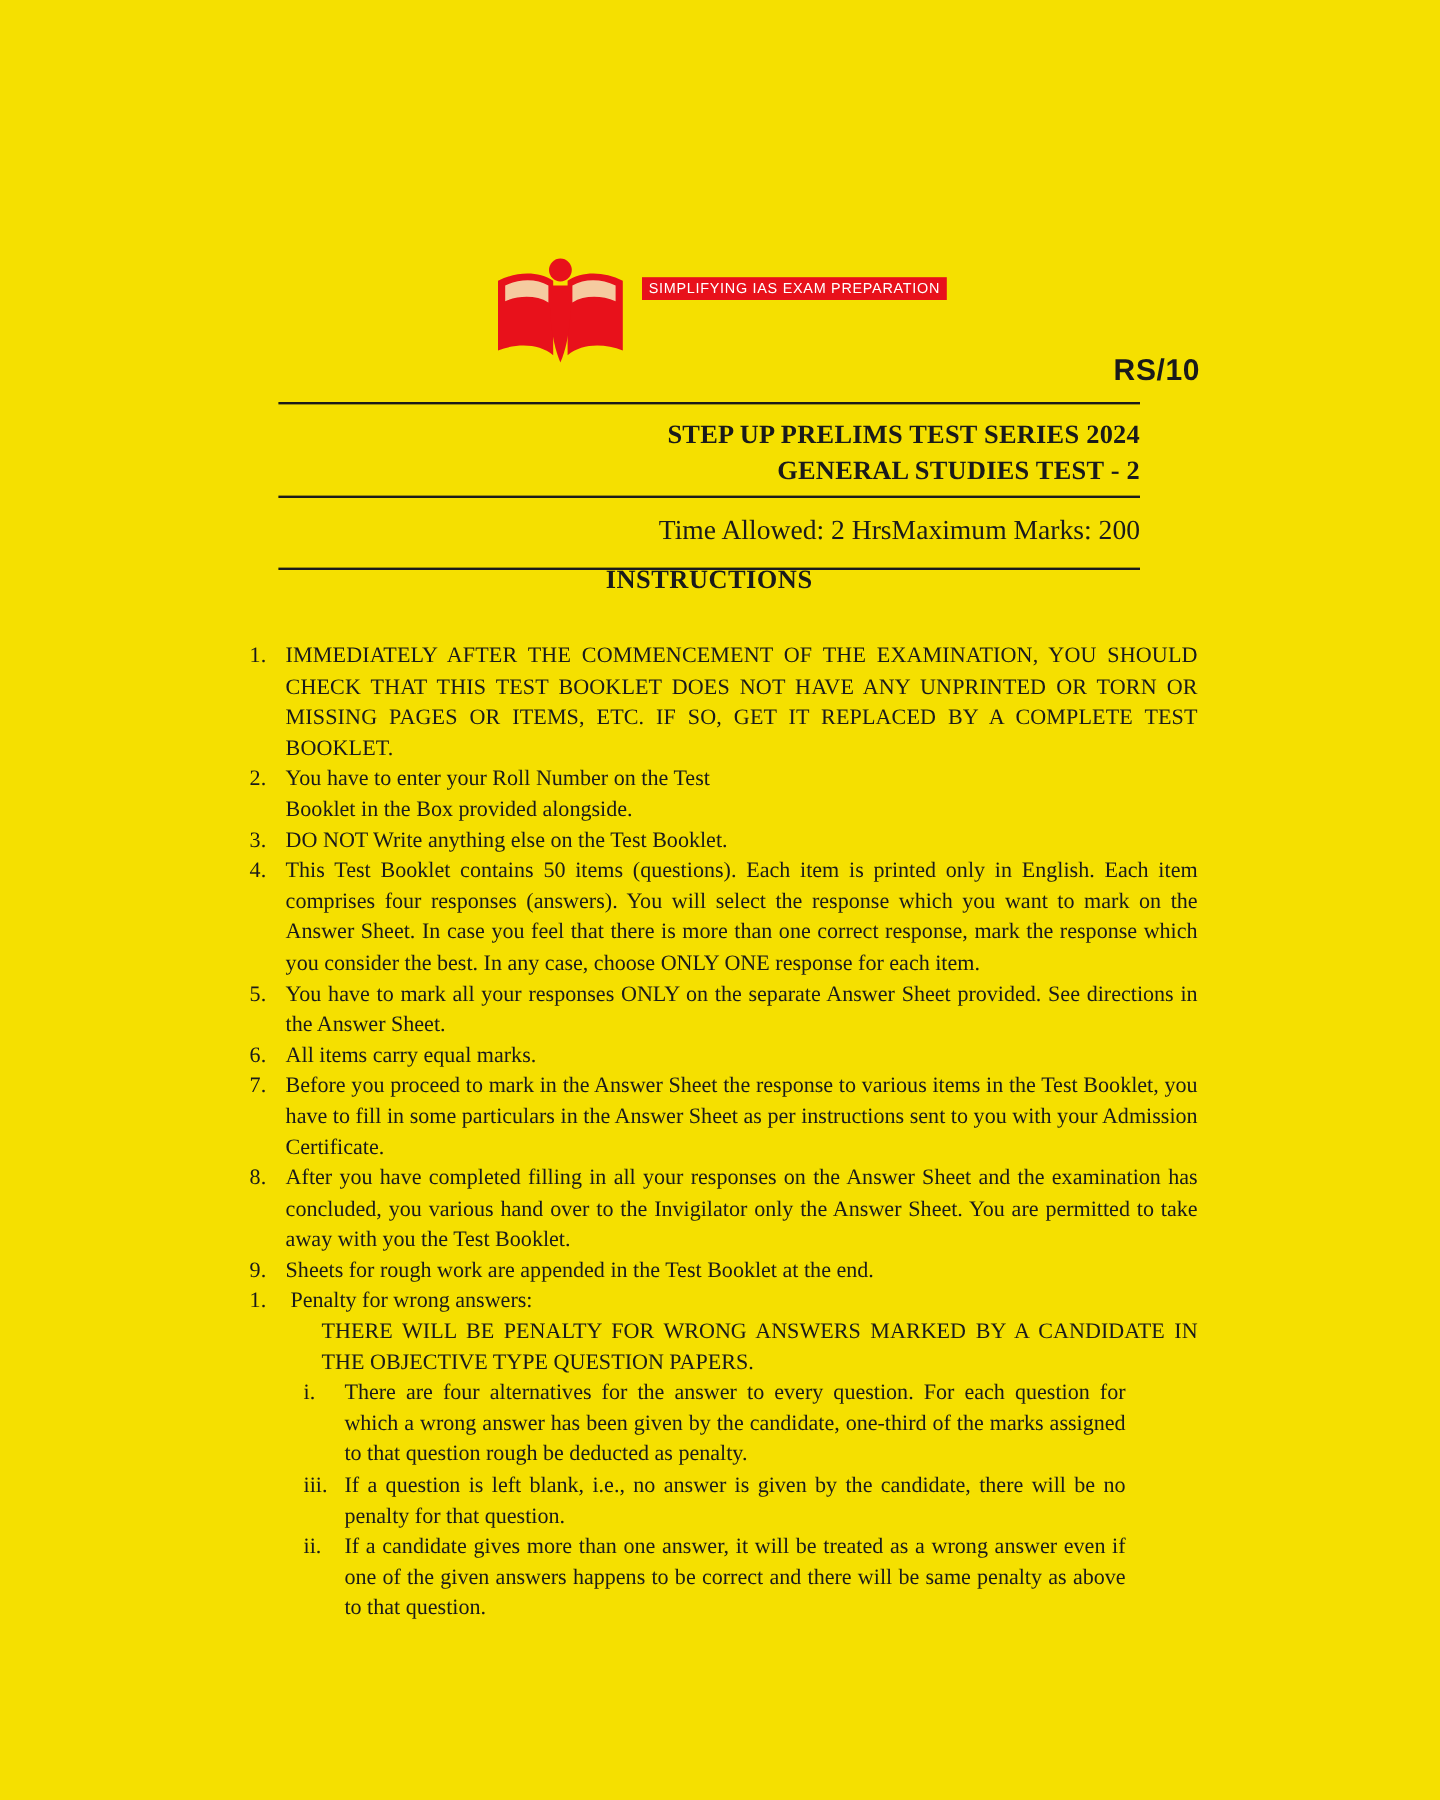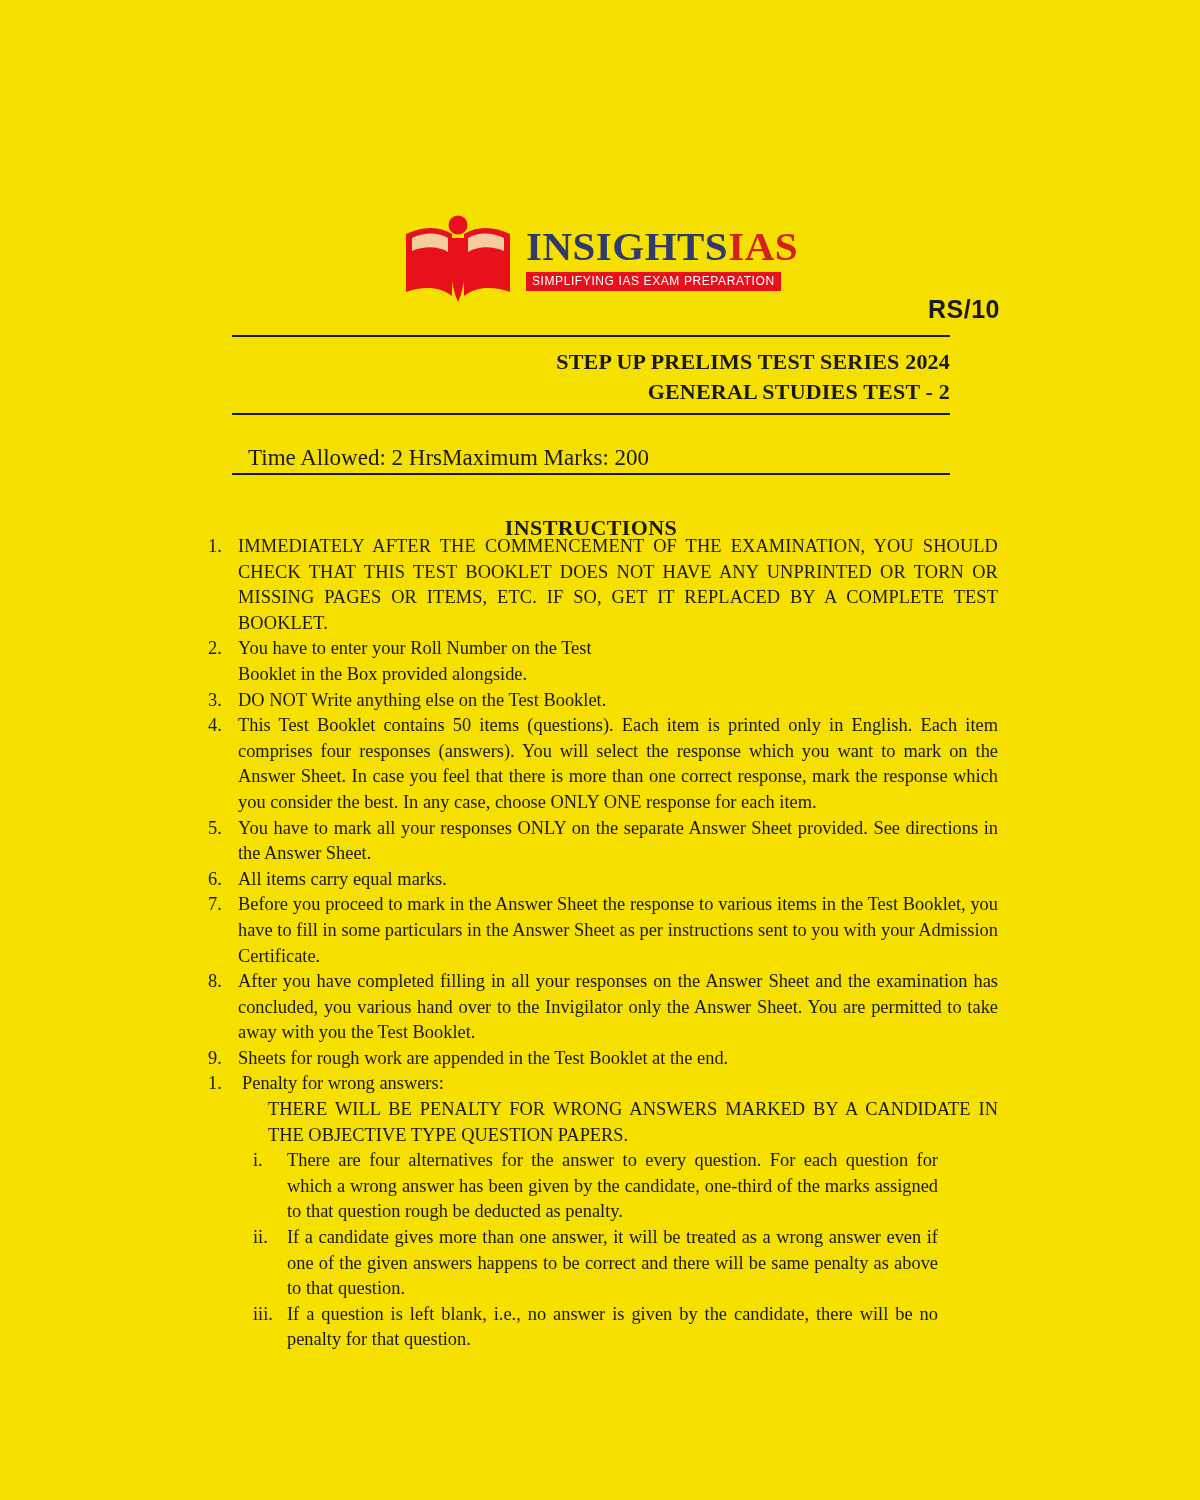--- a/index.html
+++ b/index.html
@@ -97,32 +97,32 @@
     text-align: right;
     font-family: "Liberation Serif", serif;
     font-weight: bold;
     font-size: 22px;
     line-height: 1.36;
     letter-spacing: 0.2px;
   }
 
   .meta-row {
     position: absolute;
-    top: 444px;
+    top: 428px;
     left: 248px;
     width: 702px;
     display: flex;
-    justify-content: flex-start;
+    justify-content: flex-end;
     font-size: 23px;
     line-height: 1.2;
   }
 
   .instructions-heading {
     position: absolute;
-    top: 515px;
+    top: 470px;
     left: 232px;
     width: 718px;
     text-align: center;
     font-weight: bold;
     font-size: 22px;
     letter-spacing: 0.4px;
   }
 
   
   .body-text {
@@ -185,21 +185,20 @@
           <path d="M10 26 C22 20, 36 20, 46 26 L46 40 C36 34, 22 34, 10 39 Z" fill="#f6d6a8" opacity="0.95"></path>
 
           <path d="M108 22 C92 14, 74 14, 62 22 L62 84 C74 74, 92 74, 108 80 Z" fill="#e8111b"></path>
           <path d="M102 26 C90 20, 76 20, 66 26 L66 40 C76 34, 90 34, 102 39 Z" fill="#f6d6a8" opacity="0.95"></path>
 
           <circle cx="56" cy="13" r="9.5" fill="#e8111b"></circle>
           <path d="M47 26 C47 40, 47 70, 56 90 C65 70, 65 40, 65 26 Z" fill="#e8111b"></path>
         </svg>
       </div>
       <div class="brand-text">
-        <div class="brand-name"><span>INSIGHTS</span><span class="ias">IAS</span></div>
         <div class="brand-tag">SIMPLIFYING IAS EXAM PREPARATION</div>
       </div>
     </div>
   </div>
 
   <div class="code-label">RS/10</div>
 
   <div class="rule rule-1"></div>
 
   <div class="title-block">
@@ -272,23 +271,23 @@
     </div>
 
     <div class="sub-block sub-head">THERE WILL BE PENALTY FOR WRONG ANSWERS MARKED BY A CANDIDATE IN THE OBJECTIVE TYPE QUESTION PAPERS.</div>
 
     <div class="roman-item">
       <span class="rnum">i.</span>
       <span class="rtxt">There are four alternatives for the answer to every question. For each question for which a wrong answer has been given by the candidate, one-third of the marks assigned to that question rough be deducted as penalty.</span>
     </div>
 
     <div class="roman-item">
+      <span class="rnum">iii.</span>
+      <span class="rtxt">If a question is left blank, i.e., no answer is given by the candidate, there will be no penalty for that question.</span>
+    </div>
+
+    <div class="roman-item">
       <span class="rnum">ii.</span>
       <span class="rtxt">If a candidate gives more than one answer, it will be treated as a wrong answer even if one of the given answers happens to be correct and there will be same penalty as above to that question.</span>
     </div>
 
-    <div class="roman-item">
-      <span class="rnum">iii.</span>
-      <span class="rtxt">If a question is left blank, i.e., no answer is given by the candidate, there will be no penalty for that question.</span>
-    </div>
-
   </div>
 </div>
 
 </body></html>

